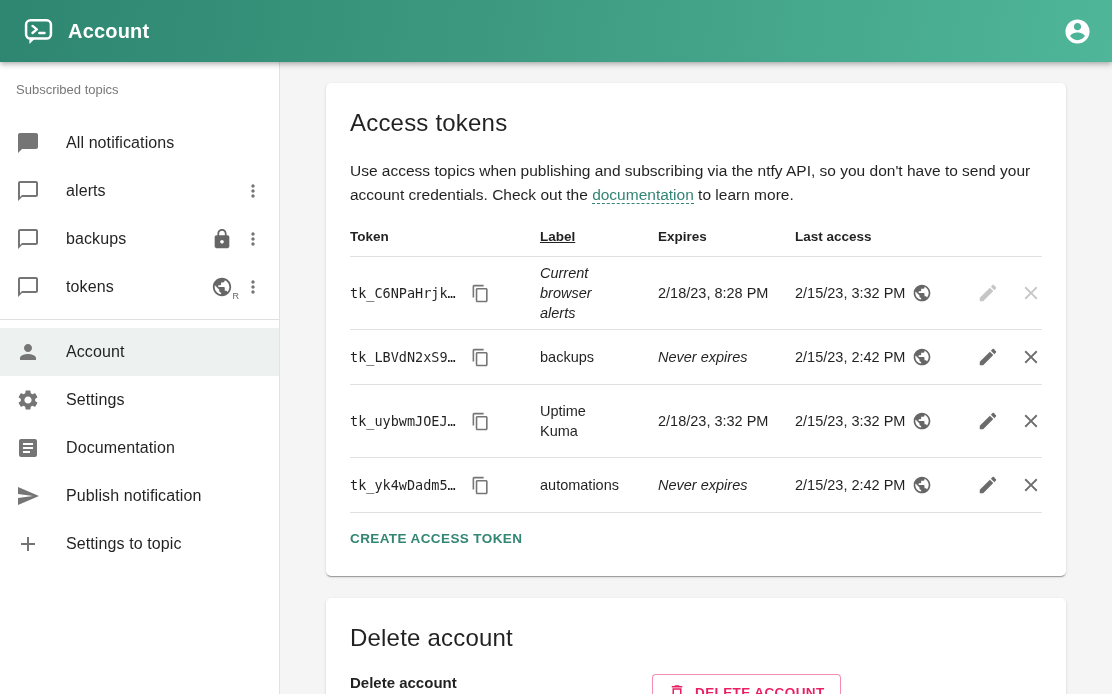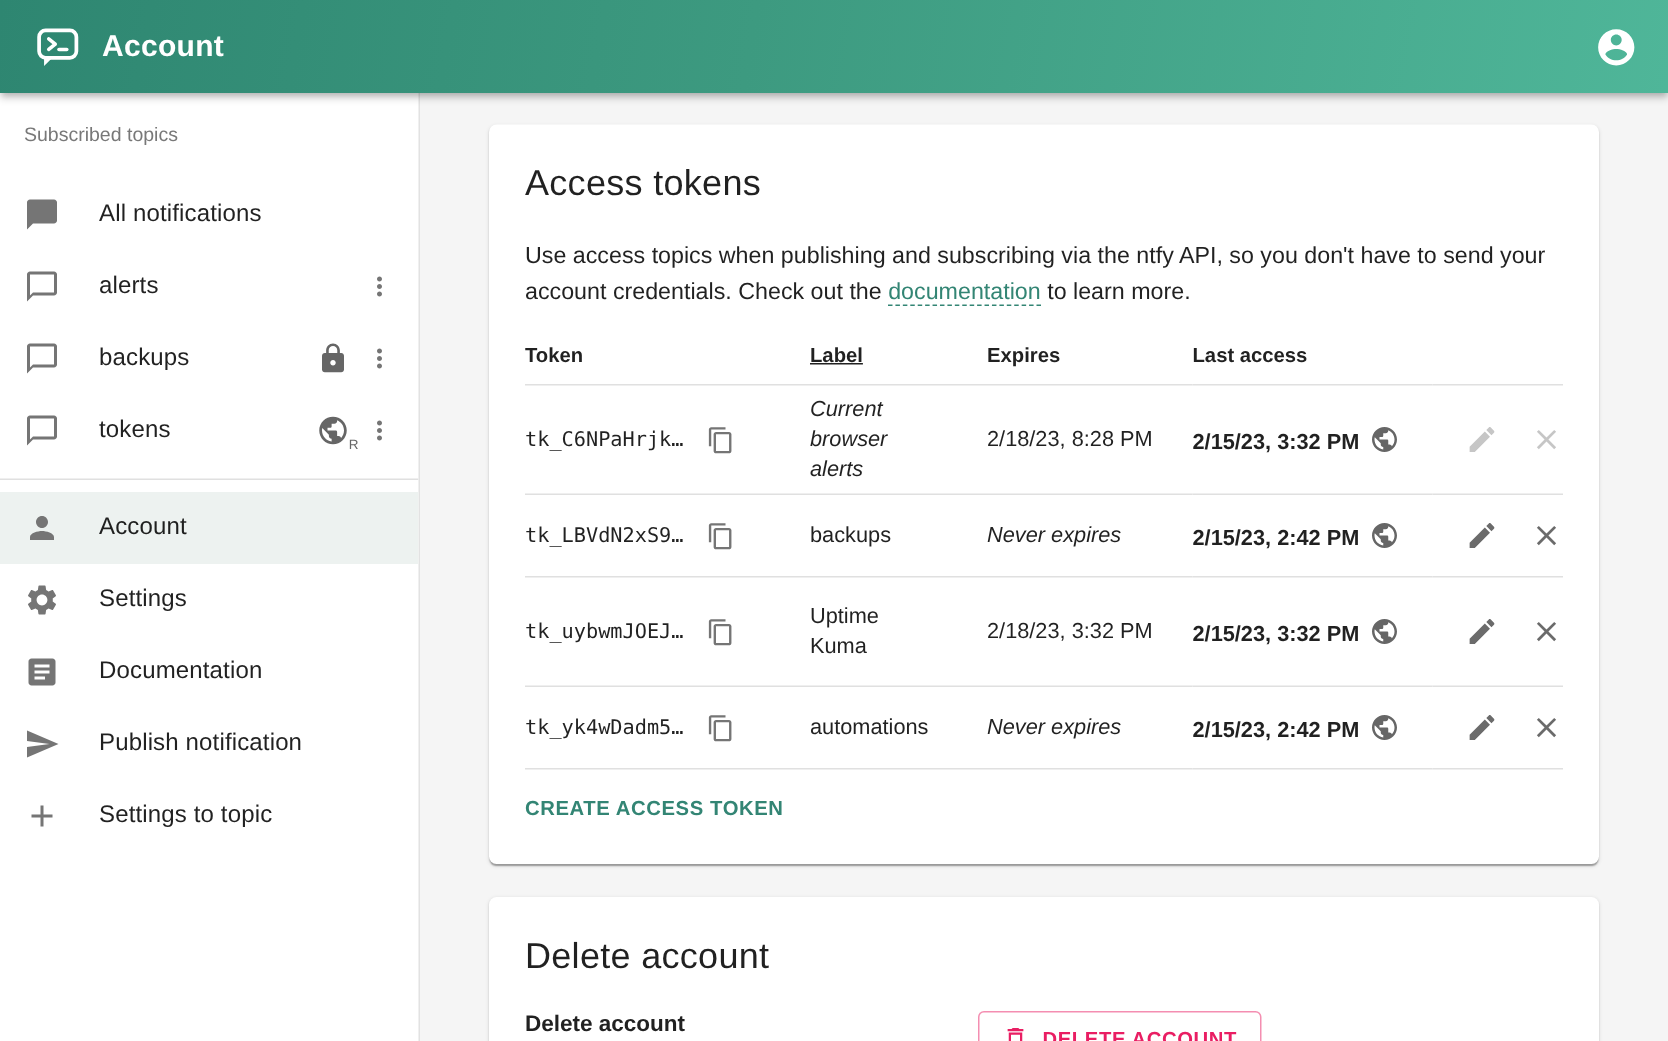--- a/index.html
+++ b/index.html
@@ -85,21 +85,21 @@
   .col-token { width: 190px; }
   .col-label { width: 118px; text-decoration: underline; }
   .col-expires { width: 137px; }
   .col-last { width: 160px; }
   .col-actions { width: 87px; }
   .token-cell { display: flex; align-items: center; gap: 15px; }
   .token-text { font-family: "DejaVu Sans Mono", monospace; font-size: 13.5px; }
   .copy-btn svg { width: 19px; height: 19px; fill: #757575; }
   .label-text { display: inline-block; max-width: 76px; line-height: 20px; }
   .italic { font-style: italic; }
-  .last-cell { display: flex; align-items: flex-end; gap: 7px; font-weight: bold; }
+  .last-cell { display: flex; align-items: center; gap: 7px; }
   .globe-small svg { width: 20px; height: 20px; fill: #666; display: block; }
   .actions-cell { text-align: right; white-space: nowrap; }
   .actions-cell .iconbtn { display: inline-flex; vertical-align: middle; }
   .actions-cell .iconbtn + .iconbtn { margin-left: 17px; }
   .act-icon svg { width: 22px; height: 22px; fill: #6b6b6b; }
   .disabled .act-icon svg, .act-icon.disabled svg { fill: #c6c6c6; }
 
   .create-btn {
     background: none; border: none; cursor: pointer;
     color: #338574; font-family: "Liberation Sans", sans-serif;

